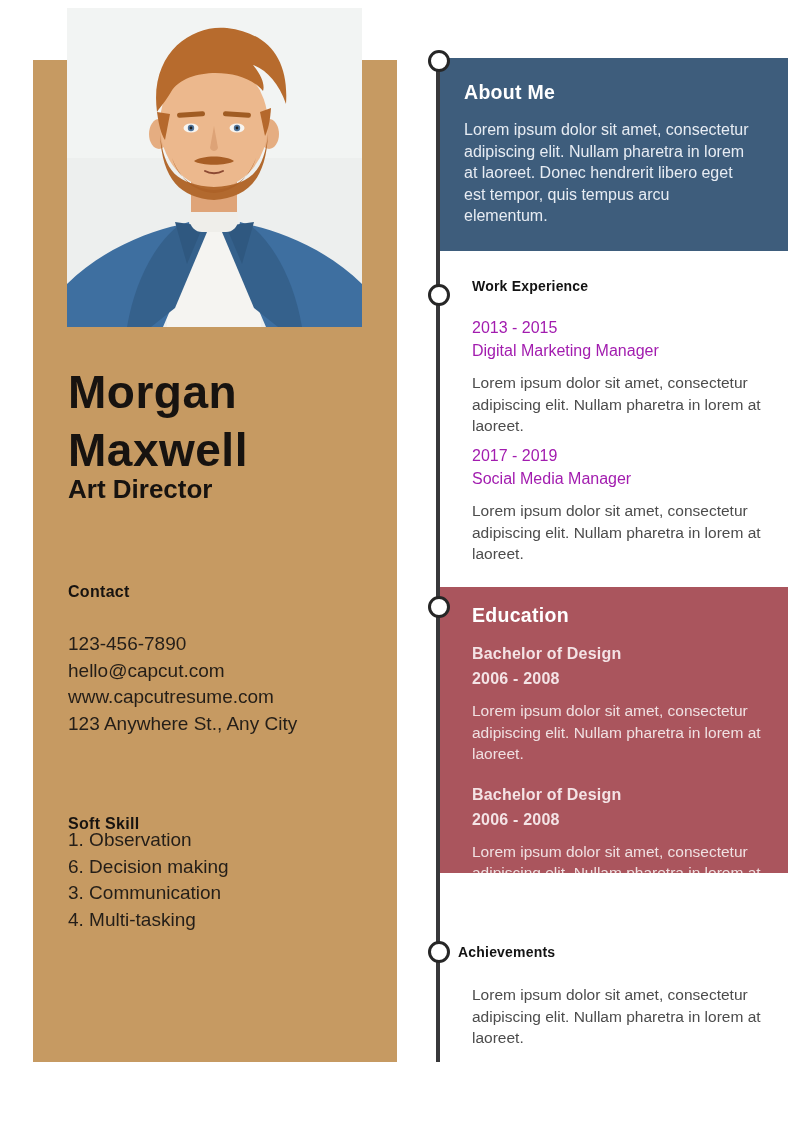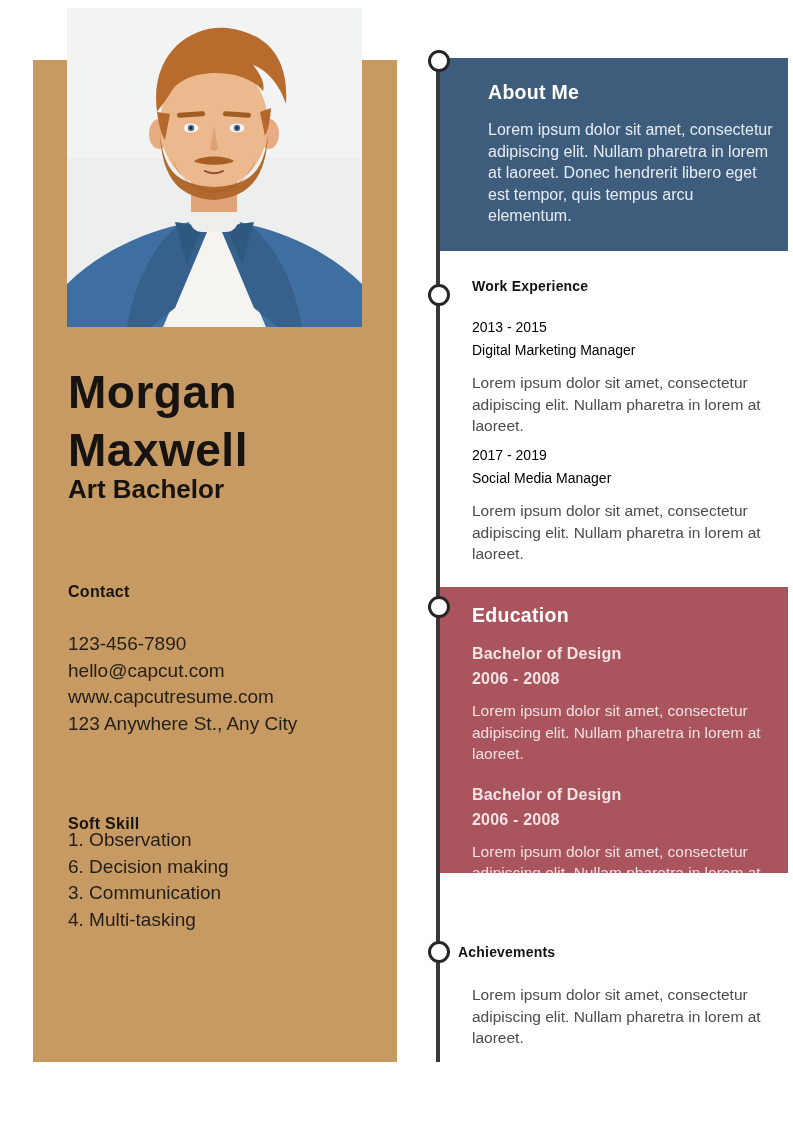--- a/index.html
+++ b/index.html
@@ -72,42 +72,42 @@
   .dot-about { top: 50px; }
   .dot-work { top: 284px; }
   .dot-education { top: 596px; }
   .dot-achievements { top: 941px; }
 
   
   .about-box {
     left: 440px; top: 58px;
     width: 348px; height: 193px;
     background: #3e5d7c;
-    padding: 23px 24px 0 48px;
+    padding: 23px 24px 0 24px;
   }
   .box-heading-light {
     font-size: 19.5px; font-weight: 700;
     color: #ffffff; letter-spacing: .3px;
   }
   .about-body {
     margin-top: 15px; width: 293px;
     font-size: 16px; line-height: 21.5px;
     color: #e7ecf3;
   }
 
   .box-heading-dark {
     font-size: 14px; font-weight: 700;
     color: #131313; letter-spacing: .2px;
   }
   .work-heading { left: 472px; top: 278px; }
   .work-entry-1 { left: 472px; top: 316px; }
   .work-entry-2 { left: 472px; top: 444px; }
   .entry-line {
-    font-size: 14px; line-height: 23px;
-    color: #000000;
+    font-size: 16px; line-height: 23px;
+    color: #a21caf;
   }
   .body-text {
     font-size: 15.5px; line-height: 21.5px;
     color: #4c4c4c; width: 305px;
   }
   .work-entry-1 .body-text, .work-entry-2 .body-text { margin-top: 10px; }
 
   .edu-box {
     left: 440px; top: 587px;
     width: 348px; height: 286px;
@@ -178,21 +178,21 @@
       <rect x="110" y="104" width="28" height="5" rx="2.5" fill="#a05c23" transform="rotate(-4 124 106)"></rect>
       <rect x="156" y="104" width="28" height="5" rx="2.5" fill="#a05c23" transform="rotate(4 170 106)"></rect>
 
       <path d="M90 104 C82 44 126 16 160 20 C202 25 222 52 219 96 C212 76 200 62 186 57 C195 68 198 77 196 83 C178 60 120 58 104 84 C98 94 94 98 90 104 Z" fill="#b76b2d"></path>
       <path d="M90 104 C92 118 94 126 98 132 L103 106 Z" fill="#b5682c"></path>
       <path d="M204 100 C203 114 201 122 198 128 L193 104 Z" fill="#b5682c"></path>
     </svg>
   </div>
 
   <h1 class="abs person-name">Morgan Maxwell</h1>
-  <div class="abs job-title">Art Bachelor</div>
+  <div class="abs job-title">Art Director</div>
 
   <div class="abs side-heading contact-heading">Contact</div>
   <div class="abs contact-list">
     <div>123-456-7890</div>
     <div>hello@capcut.com</div>
     <div>www.capcutresume.com</div>
     <div>123 Anywhere St., Any City</div>
   </div>
 
   <div class="abs side-heading skill-heading">Soft Skill</div>

